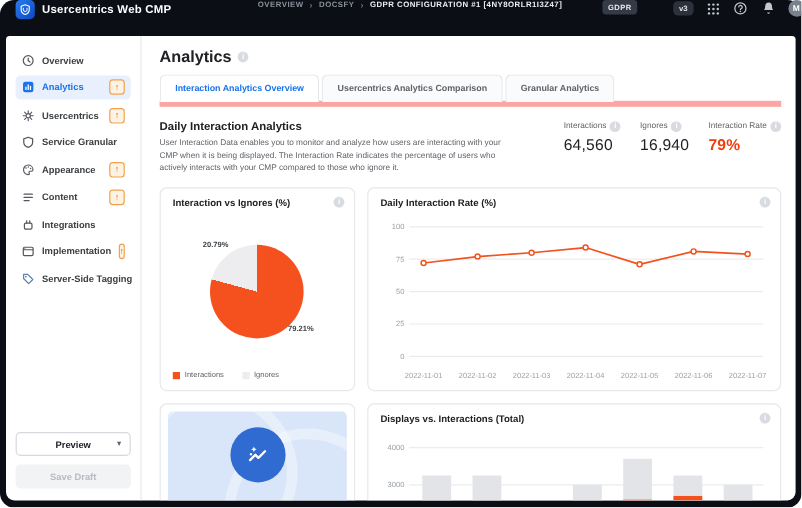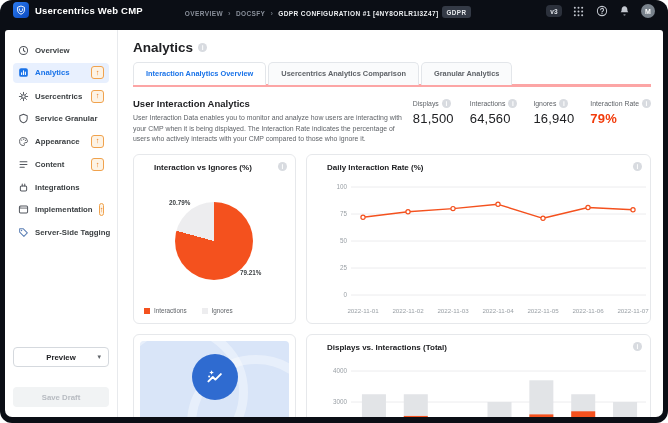--- a/index.html
+++ b/index.html
@@ -1,21 +1,21 @@
 <!DOCTYPE html>
 <html><head>
 <meta charset="utf-8">
 <style>
   html,body{margin:0;padding:0;background:#fff;}
   body{font-family:"Liberation Sans","DejaVu Sans",sans-serif;}
   .stage{position:relative;width:668px;height:423px;overflow:hidden;background:#fff;}
   .frame{position:absolute;inset:0;background:#0B0E15;border-radius:12px;}
 
   
-  .topbar{position:absolute;left:0;right:0;top:0;height:30px;display:flex;align-items:flex-end;padding:12px 13px;box-sizing:border-box;}
+  .topbar{position:absolute;left:0;right:0;top:0;height:30px;display:flex;align-items:flex-start;padding:0 13px;box-sizing:border-box;gap:30px;}
   .brand{display:flex;align-items:center;gap:6px;}
   .logo{width:16px;height:16px;border-radius:4px;background:linear-gradient(135deg,#2b7bf0,#0a49c0);display:flex;align-items:center;justify-content:center;}
   .brand-name{color:#fff;font-size:9.5px;font-weight:bold;letter-spacing:.2px;white-space:nowrap;}
   .breadcrumb{display:flex;align-items:center;gap:5px;margin-left:42px;font-size:6.5px;letter-spacing:.4px;color:#8a909b;font-weight:bold;white-space:nowrap;}
   .crumb-sep{color:#6a707b;font-size:7.5px;}
   .crumb-last{color:#edeff2;}
   .badge-gdpr{background:#343a46;color:#e8eaed;font-size:6.3px;font-weight:bold;padding:2.5px 5px;border-radius:3px;letter-spacing:.4px;margin-left:3px;}
   .topbar-right{margin-left:auto;display:flex;align-items:center;gap:10px;}
   .badge-v3{background:#2c313c;color:#dfe2e8;font-size:6.5px;font-weight:bold;padding:2.5px 4.5px;border-radius:4px;}
   .tb-icon{display:flex;align-items:center;justify-content:center;width:13px;height:13px;}
@@ -25,46 +25,46 @@
   .window{position:absolute;top:30px;left:5px;right:5px;bottom:6px;background:#fff;border-radius:3px 3px 7px 7px;display:flex;overflow:hidden;}
 
   
   .sidebar{width:113px;min-width:113px;border-right:1px solid #e8eaed;display:flex;flex-direction:column;padding:11px 8px 10px;box-sizing:border-box;}
   .nav{flex:1;}
   .nav-item{display:flex;align-items:center;gap:6px;padding:3.5px 5px;border-radius:4px;margin-bottom:3.5px;font-size:7.8px;font-weight:600;color:#3c4043;cursor:pointer;}
   .nav-item.active{background:#e8f0fe;color:#1a73e8;}
   .nav-ico{width:11px;height:11px;display:flex;align-items:center;justify-content:center;flex:none;}
   .nav-label{white-space:nowrap;}
   .up-badge{margin-left:auto;width:11px;height:11px;border:1px solid #F0A24D;background:#FDF3E5;border-radius:3px;color:#E8710A;font-size:7.5px;line-height:1;display:flex;align-items:center;justify-content:center;}
-  .side-buttons{display:flex;flex-direction:column;gap:20px;}
+  .side-buttons{display:flex;flex-direction:column;gap:7px;}
   .btn{height:20px;border-radius:4px;font-size:7.8px;font-weight:600;display:flex;align-items:center;justify-content:center;box-sizing:border-box;cursor:pointer;}
   .btn-preview{background:#fff;border:1px solid #d5d9de;color:#202124;position:relative;}
   .btn-preview .caret{position:absolute;right:7px;top:50%;transform:translateY(-52%);font-size:7px;color:#5f6368;}
   .btn-disabled{background:#f1f3f4;color:#b7bbc1;}
 
   
   .main{flex:1;position:relative;padding:10px 12px 0 15px;box-sizing:border-box;overflow:hidden;}
   .page-title-row{display:flex;align-items:center;gap:5px;}
   .page-title{font-size:13.5px;font-weight:bold;color:#202124;}
   .info{width:9px;height:9px;border-radius:50%;background:#d8dbe0;color:#fff;font-size:6.5px;font-weight:bold;display:inline-flex;align-items:center;justify-content:center;flex:none;font-style:normal;}
-  .tabs{display:flex;margin-top:7px;border-bottom:3px solid #fca5a5;}
+  .tabs{display:flex;margin-top:7px;border-bottom:5px solid #fca5a5;}
   .tab{font-size:7.4px;font-weight:600;padding:6px 12px;border:1px solid #e3e6ea;border-bottom:none;border-radius:5px 5px 0 0;background:#fafbfc;color:#5f6368;margin-right:2px;margin-bottom:-1px;cursor:pointer;white-space:nowrap;}
   .tab.active{background:#fff;color:#1a73e8;border-bottom:1px solid #fff;}
 
   .section-row{display:flex;margin-top:11px;}
   .section-left{width:292px;}
   .section-title{font-size:9.5px;font-weight:bold;color:#202124;}
   .section-desc{font-size:6.9px;line-height:1.55;color:#5f6368;margin-top:4px;}
   .stats{display:flex;gap:16px;margin-left:auto;padding-top:1px;}
   .stat-label{font-size:6.9px;color:#5f6368;display:flex;gap:3px;align-items:center;white-space:nowrap;}
   .stat-value{font-size:13px;color:#202124;margin-top:3px;letter-spacing:.2px;}
   .stat-value.rate{font-weight:bold;}
 
   .cards{display:grid;grid-template-columns:163px 1fr;gap:10px;margin-top:9px;}
-  .card{border:1px solid #e6e8eb;border-radius:6px;background:#fff;padding:8px 20px;box-sizing:border-box;position:relative;overflow:hidden;}
+  .card{border:1px solid #e6e8eb;border-radius:6px;background:#fff;padding:8px 10px;box-sizing:border-box;position:relative;overflow:hidden;}
   .card-title{font-size:8px;font-weight:bold;color:#202124;padding-right:14px;}
   .card-info{position:absolute;top:7px;right:8px;}
   .card-h{height:170px;}
 
   
   .pie{position:absolute;left:41px;top:47px;width:78px;height:78px;border-radius:50%;}
   .pie-label{position:absolute;font-size:6.3px;font-weight:bold;color:#3c4043;white-space:nowrap;}
   .pie-label-ignores{left:35px;top:44px;}
   .pie-label-interactions{left:106px;top:114px;}
   .legend{position:absolute;left:10px;bottom:9px;display:flex;gap:15px;align-items:center;}
@@ -245,31 +245,24 @@
       </div>
 
       <div class="tabs" id="tabs">
           <div class="tab active">Interaction Analytics Overview</div>
           <div class="tab">Usercentrics Analytics Comparison</div>
           <div class="tab">Granular Analytics</div>
         </div>
 
       <div class="section-row">
         <div class="section-left">
-          <div class="section-title">User Interaction Analytics</div>
+          <div class="section-title">Daily Interaction Analytics</div>
           <div class="section-desc">User Interaction Data enables you to monitor and analyze how users are interacting with your CMP when it is being displayed. The Interaction Rate indicates the percentage of users who actively interacts with your CMP compared to those who ignore it.</div>
         </div>
         <div class="stats" id="stats">
-            <div class="stat">
-              <div class="stat-label">
-                <span>Displays</span>
-                <span class="info">i</span>
-              </div>
-              <div class="stat-value">81,500</div>
-            </div>
             <div class="stat">
               <div class="stat-label">
                 <span>Interactions</span>
                 <span class="info">i</span>
               </div>
               <div class="stat-value">64,560</div>
             </div>
             <div class="stat">
               <div class="stat-label">
                 <span>Ignores</span>

